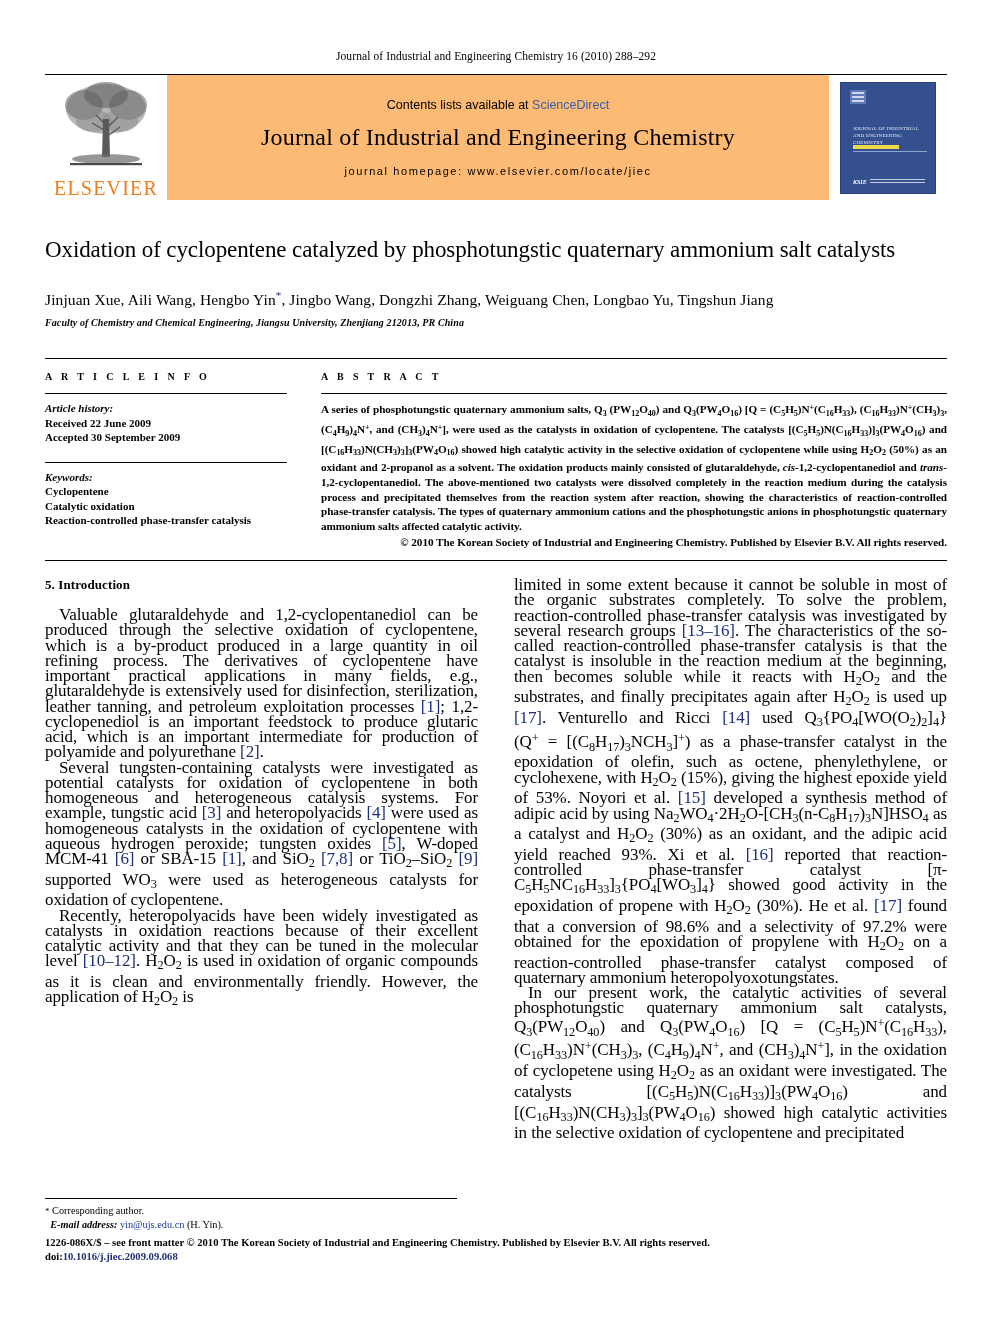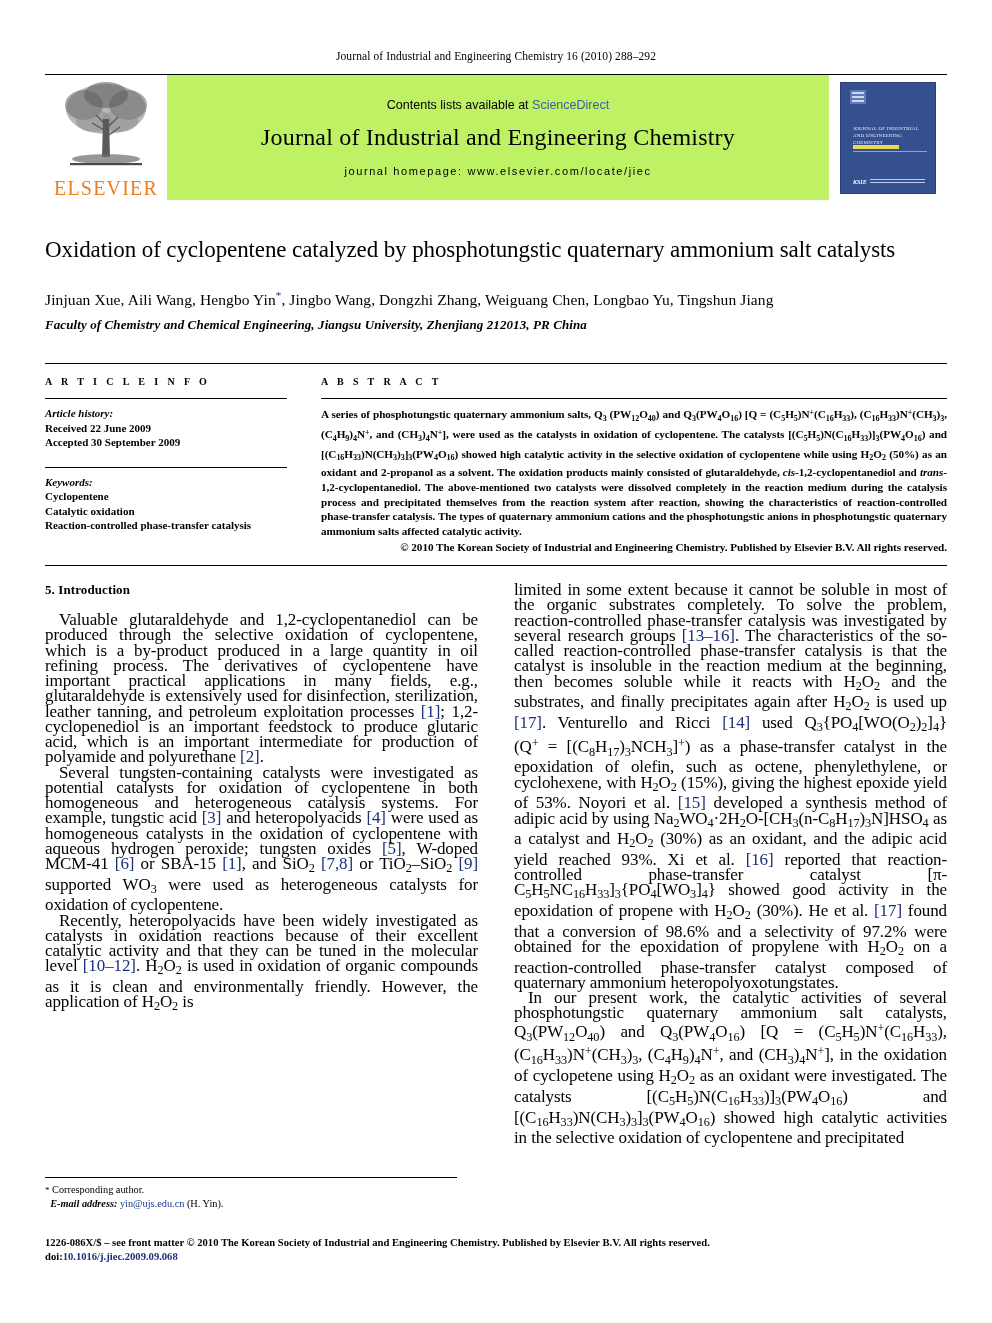--- a/index.html
+++ b/index.html
@@ -40,21 +40,21 @@
   .tree-svg { display:block; }
   .elsevier-word {
     color:#ef7d1a;
     font-family:"Liberation Serif", serif;
     font-size:20px;
     letter-spacing:1.2px;
     margin-top:1px;
   }
   .masthead-center {
     flex:1 1 auto;
-    background:#bef264;
+    background:#fdba74;
     display:flex; flex-direction:column;
     align-items:center; justify-content:center;
     padding:6px 0;
   }
   .contents-line { font-size:12.5px; font-family:"Liberation Sans", sans-serif; }
   .sciencedirect { color:#3b5fa8; }
   .journal-title-big {
     font-size:24px;
     margin:12px 0 14px 0;
     letter-spacing:.2px;
@@ -101,21 +101,21 @@
     letter-spacing:-.1px;
   }
   .authors {
     font-size:15.5px;
     line-height:21px;
     margin-top:20px;
     letter-spacing:.1px;
   }
   .authors sup { font-size:11px; color:#1b2f7a; }
   .affil {
-    font-size:13px;
+    font-size:10px;
     font-style:italic;
     font-weight:bold;
     margin-top:7px;
     letter-spacing:.1px;
   }
 
   
   .info-abstract {
     margin:30px 45px 0 45px;
     border-top:1px solid #000;
@@ -168,21 +168,21 @@
     letter-spacing:-.1px;
   }
   p.para.cont { text-indent:0; }
   .ref { color:#1b2f7a; }
   a.link { color:#1b3a8f; text-decoration:none; }
 
   
   .footnote {
     position:absolute;
     left:45px;
-    bottom:113px;
+    bottom:92px;
     width:412px;
     border-top:1px solid #000;
     padding-top:5px;
     font-size:10.3px;
     line-height:13px;
   }
   .footnote .star { font-size:9px; }
   .footnote .em { font-style:italic; font-weight:bold; }
 
   

